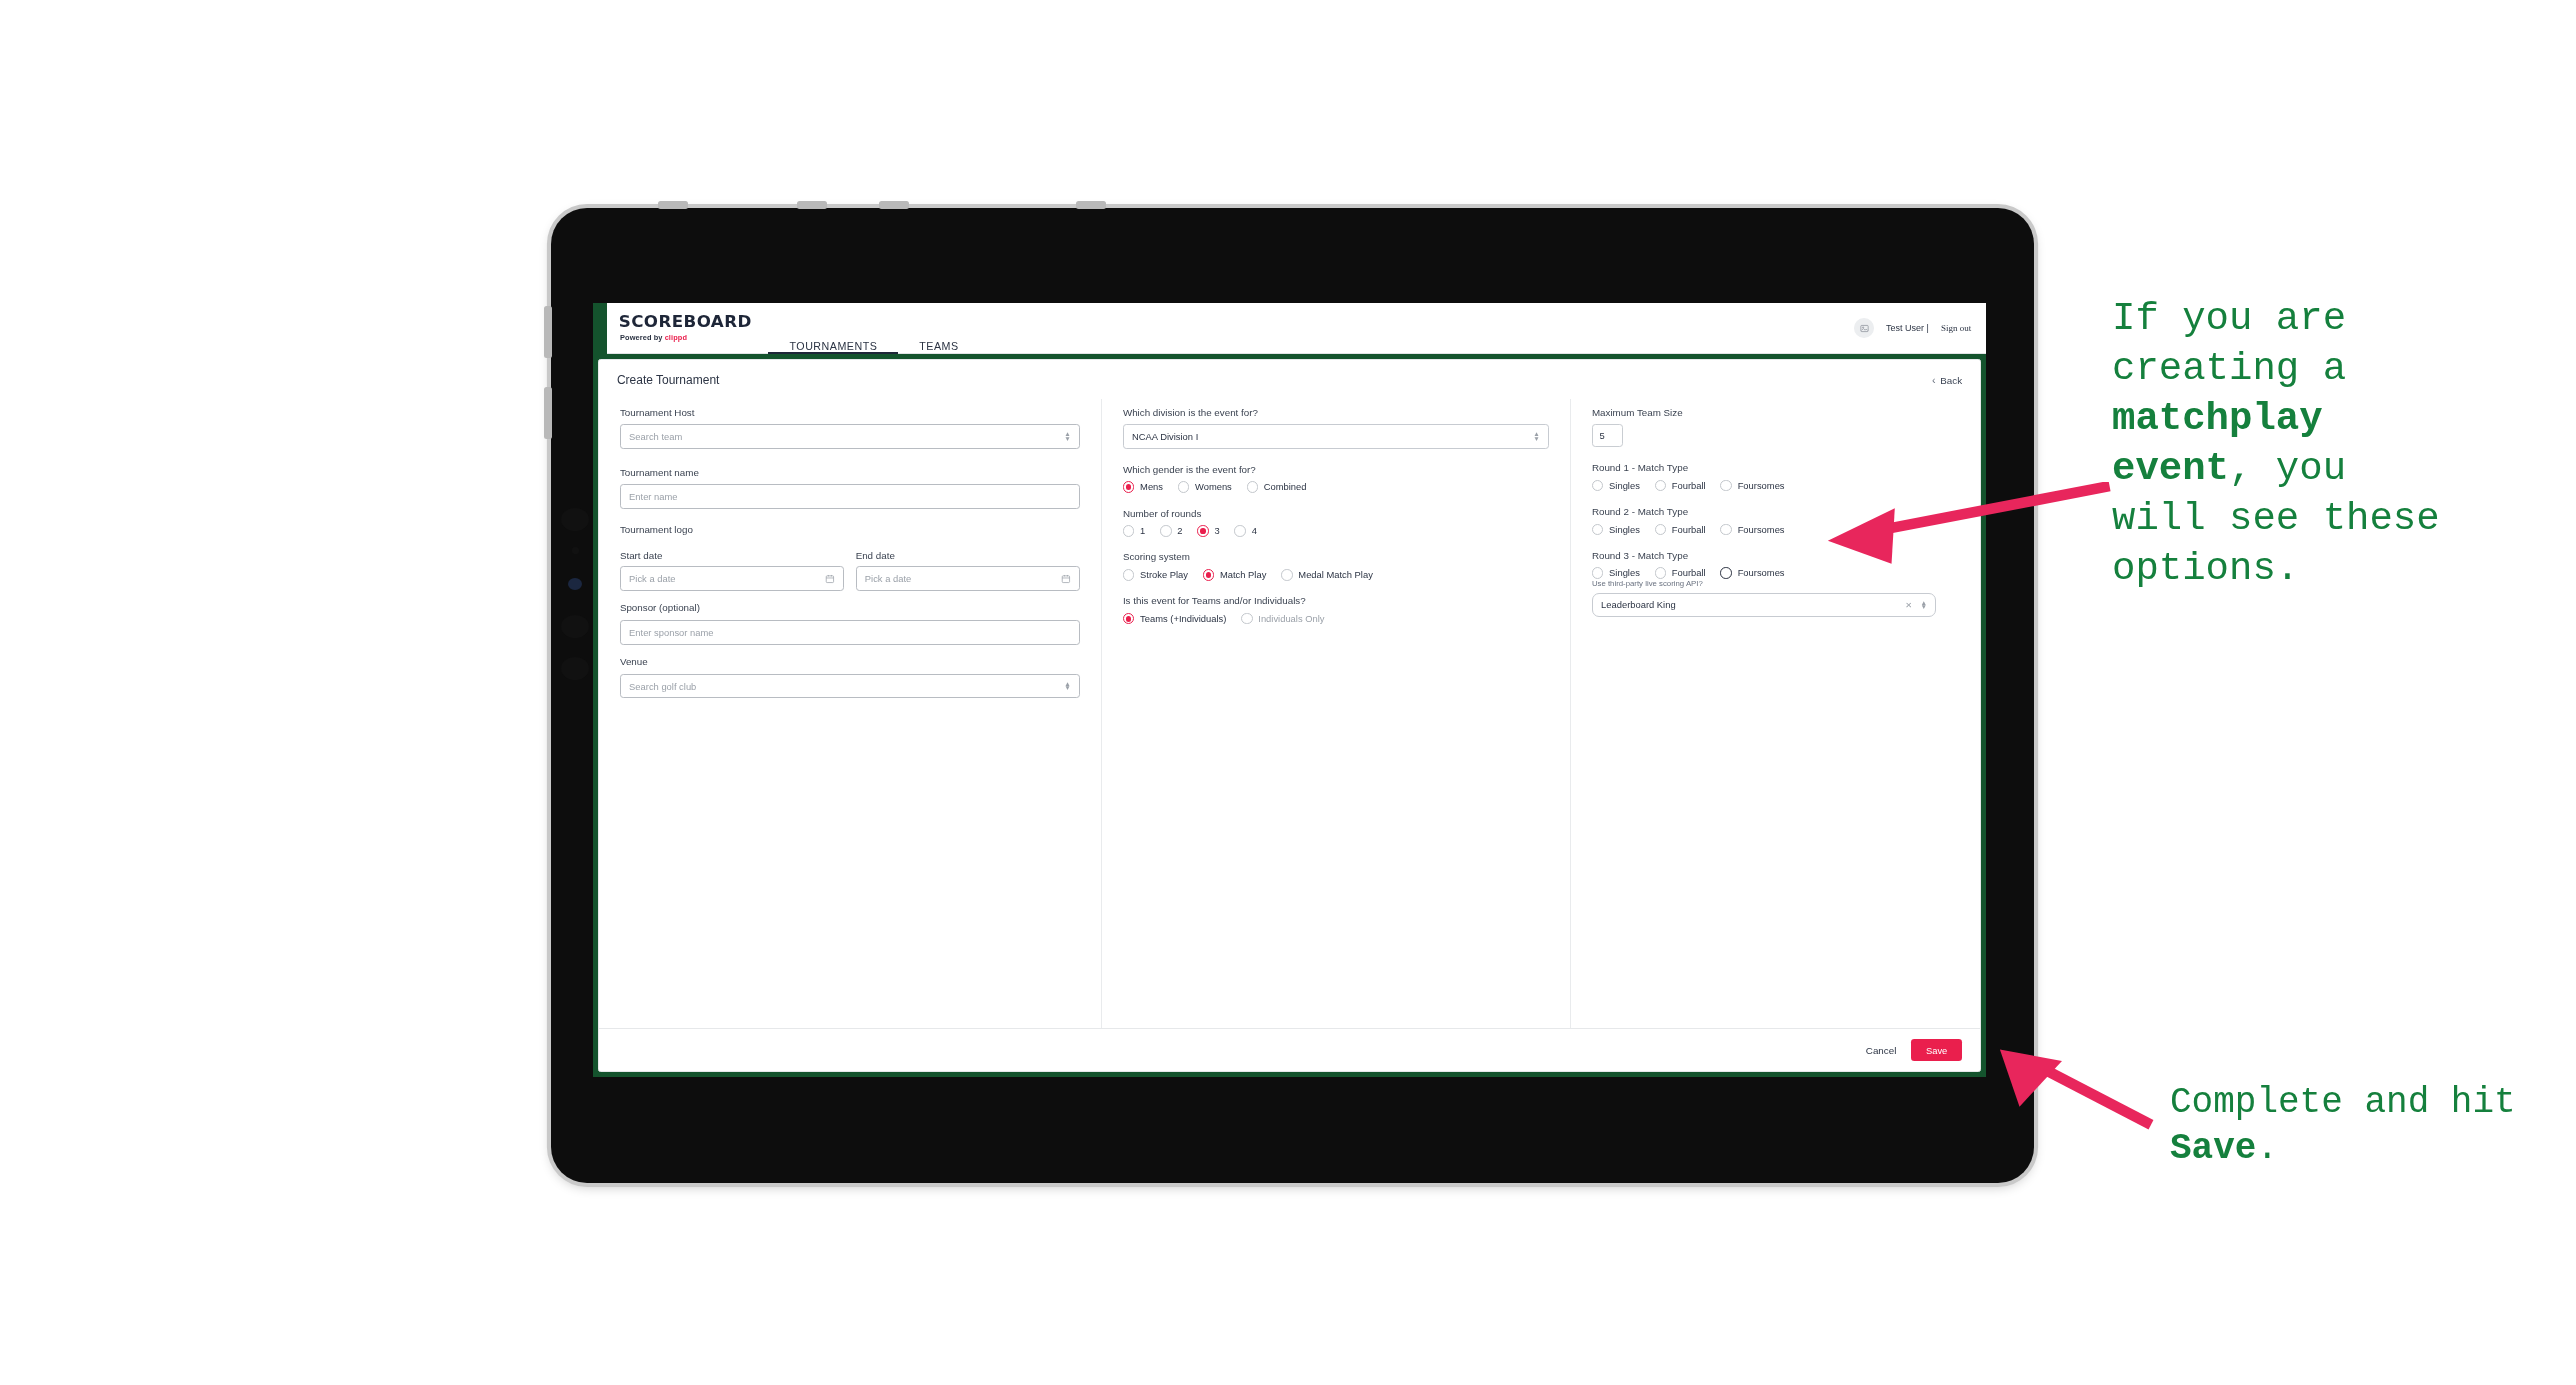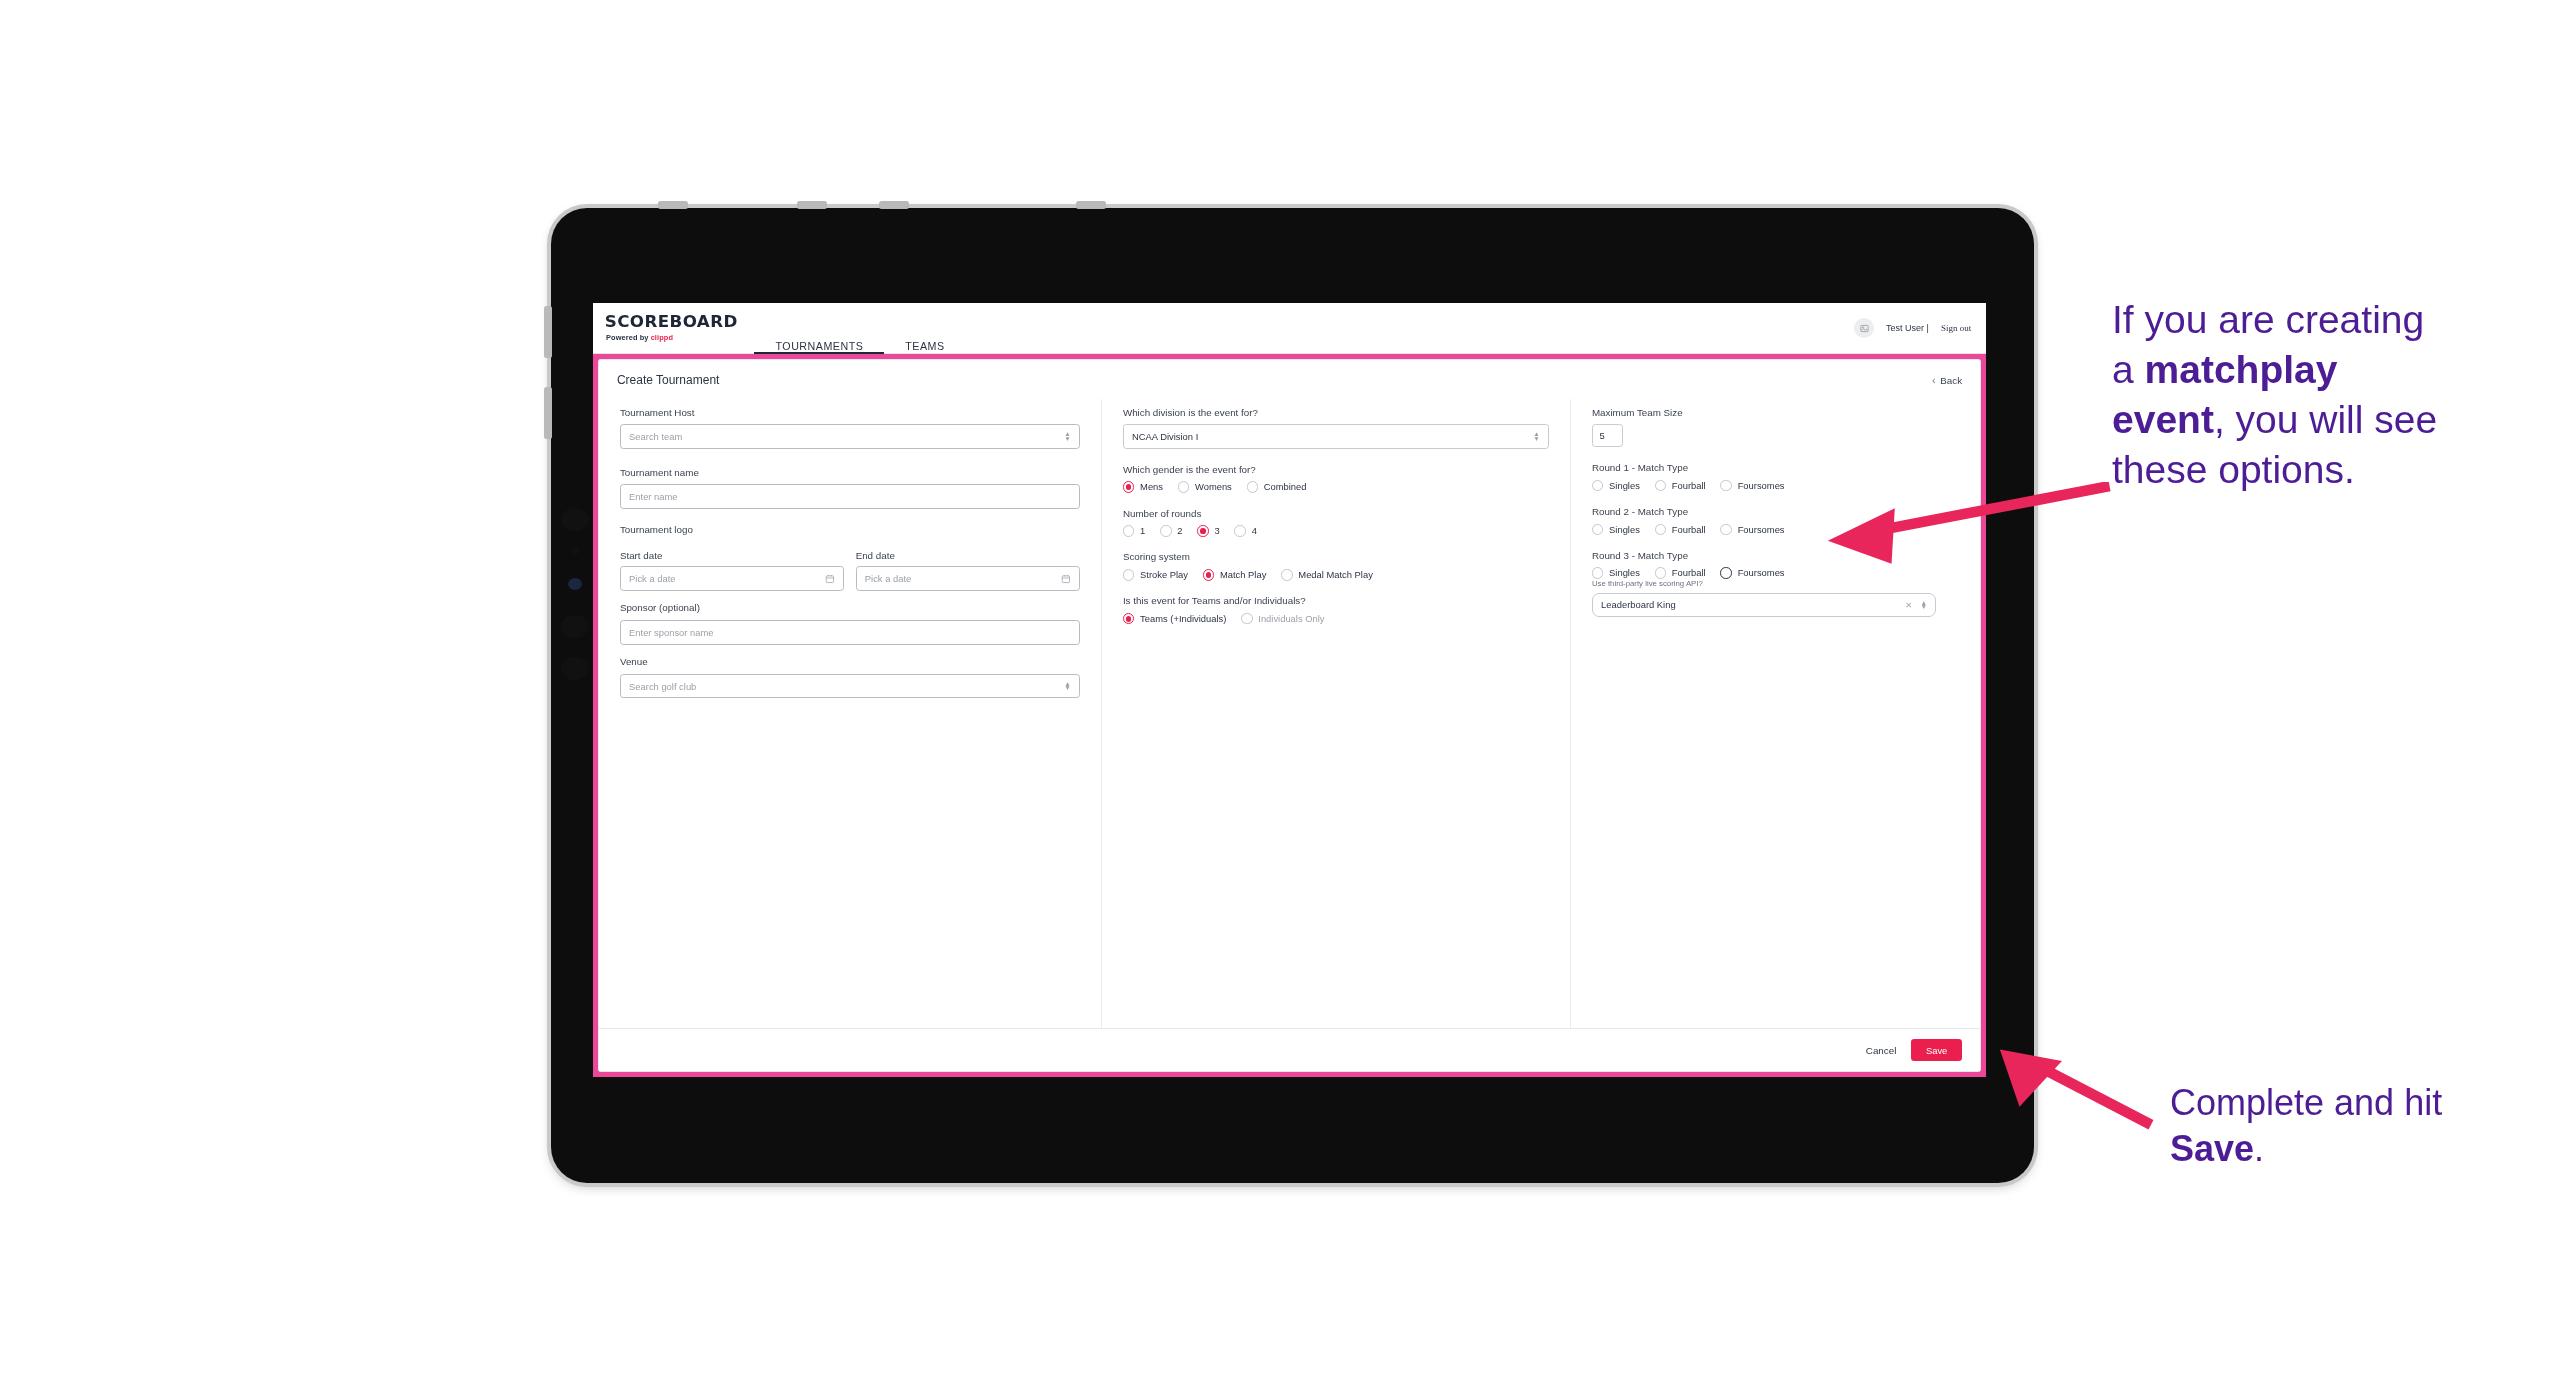--- a/index.html
+++ b/index.html
@@ -34,22 +34,23 @@
   .lens.l2 { top:339px; width:7.4px;  height:6.6px; left:20.5px; }
   .lens.l3 { top:370px; width:14px; height:12.3px; left:17px; background:#1b2740; }
   .lens.l4 { top:407px; width:28px; height:23px; }
   .lens.l5 { top:449px; width:28px; height:23px; }
 
   
   #app-screen {
     position:absolute;
     left: 593px; top: 303px;
     width: 1393px; height: 774px;
-    background:#ec4899;
+    background:#14532d;
     overflow:hidden;
+    padding-left:14px;
   }
 
   
   #app-header {
     height: 51px;
     background:#fff;
     border-bottom:0.8px solid #e1e3e6;
     display:flex; align-items:stretch;
     position:relative;
   }
@@ -161,22 +162,22 @@
   }
   #cancel-btn { font-size:9.8px; color:#2c3444; cursor:pointer; }
   #save-btn {
     background:#ea1f4d; color:#fff; font-size:9.4px;
     padding:5.7px 14.8px; border-radius:3.3px; cursor:pointer;
   }
 
   
   .annot {
     position:absolute;
-    font-family:Liberation Sans, sans-serif;
-    color:#4c1d95; line-height:1.28;
+    font-family:Liberation Mono, monospace;
+    color:#15803d; line-height:1.28;
   }
   #annot-top { left:2112px; top:295px; width:344px; font-size:39px; }
   #annot-bottom { left:2170px; top:1080px; width:361px; font-size:36px; }
   .annot b { font-weight:bold; }
 
   #arrow-top, #arrow-bottom { position:absolute; }
   #arrow-top { left:1803px; top:482px; }
   #arrow-bottom { left:1983px; top:1043px; }
 </style>
 </head>

